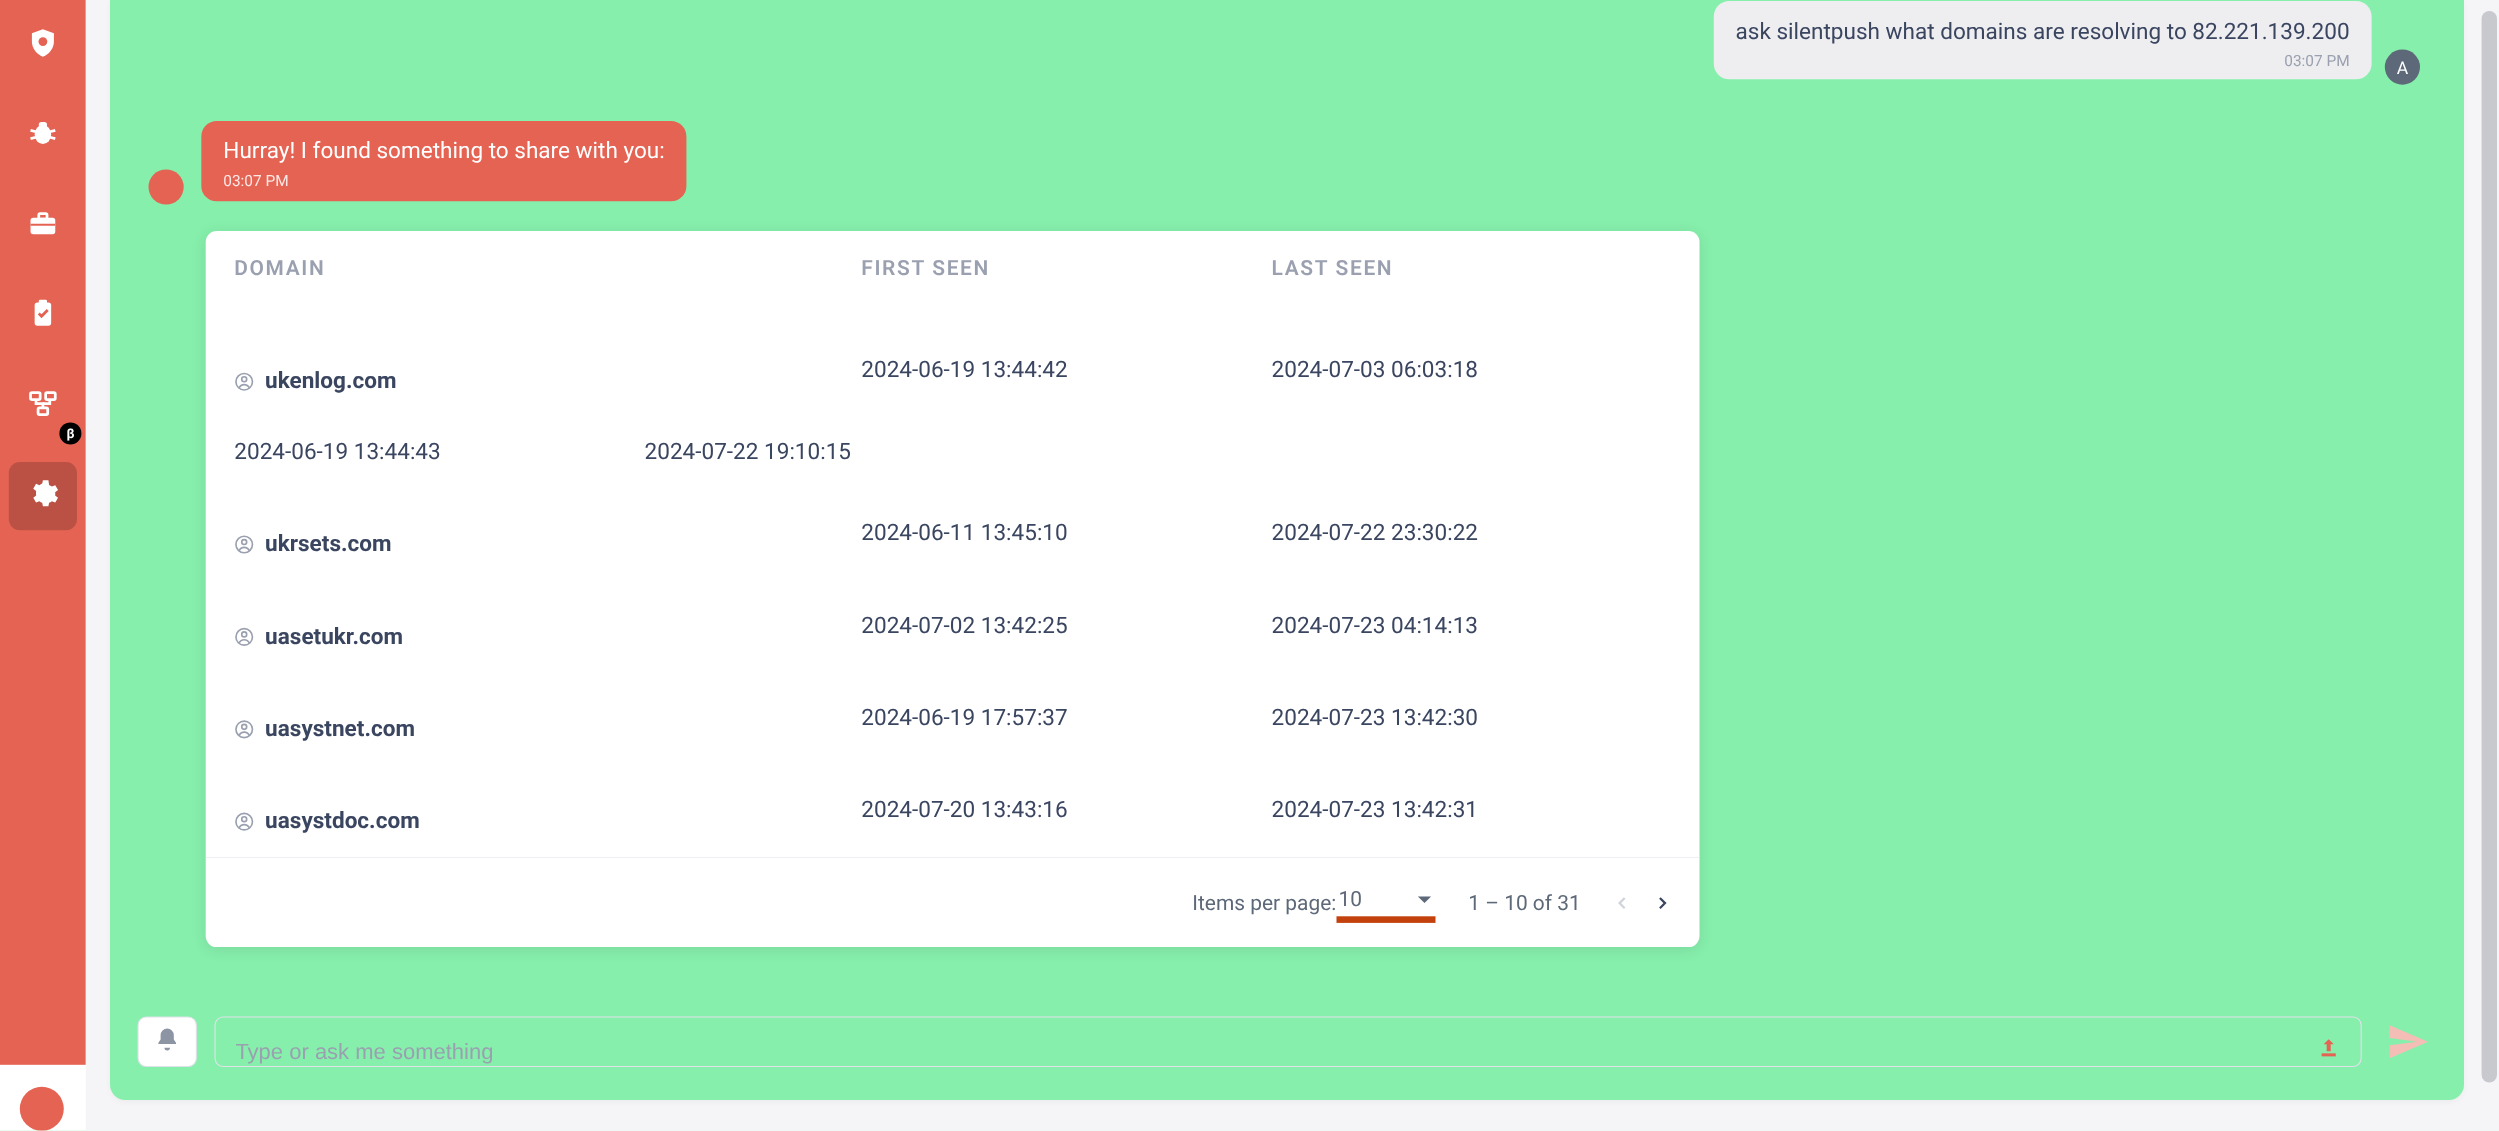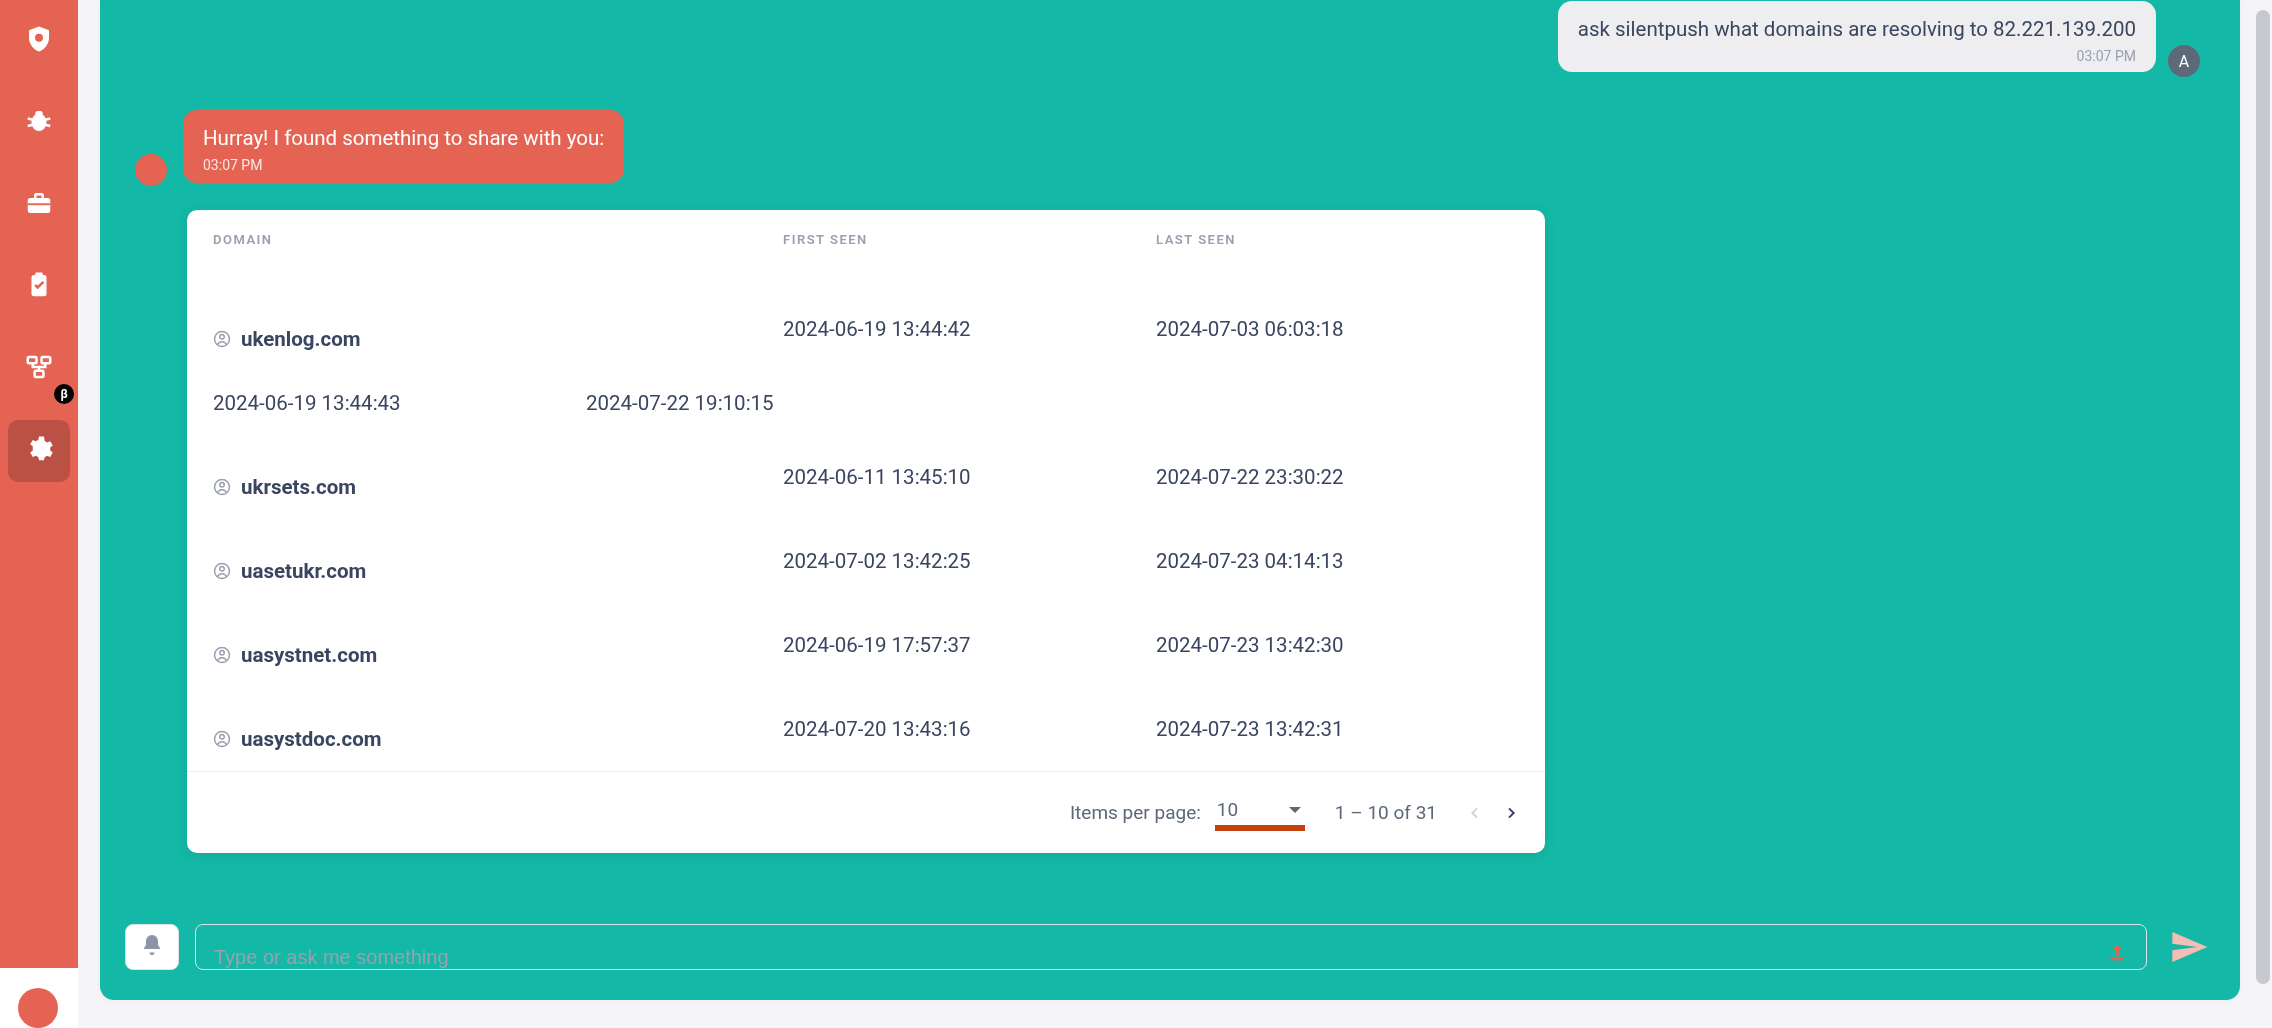--- a/index.html
+++ b/index.html
@@ -63,21 +63,21 @@
       left: 78px; top: 0;
       right: 0; bottom: 0;
       background: #f5f5f7;
     }
 
     .chat-container {
       position: absolute;
       left: 22px; top: 0;
       width: 2140px;
       height: 1000px;
-      background: #14b8a6;
+      background: #86efac;
       border-radius: 0 0 14px 14px;
       box-shadow: 0 1px 6px rgba(0,0,0,0.04);
     }
 
     .user-msg-row {
       position: absolute;
       right: 40px;
       top: 1px;
       display: flex;
       align-items: flex-start;
@@ -154,21 +154,21 @@
     }
     .table {
       width: 100%;
     }
     .th-row {
       display: flex;
       padding: 22px 26px 40px 26px;
     }
     .th {
       color: #9aa0af;
-      font-size: 13px;
+      font-size: 19px;
       font-weight: 600;
       letter-spacing: 1.5px;
     }
     .col-domain { width: 570px; }
     .col-first { width: 373px; }
     .col-last { flex: 1; }
 
     .tr {
       display: flex;
       align-items: center;
@@ -198,21 +198,20 @@
       display: flex;
       align-items: center;
       justify-content: flex-end;
       gap: 30px;
       color: #5d6878;
       font-size: 19px;
     }
     .items-per-page {
       display: flex;
       align-items: center;
-      gap: 14px;
     }
     .select-wrapper {
       position: relative;
       width: 90px;
       border-bottom: 6px solid #c2410c;
       padding: 4px 2px;
       cursor: pointer;
     }
     .select-wrapper .caret {
       position: absolute;

